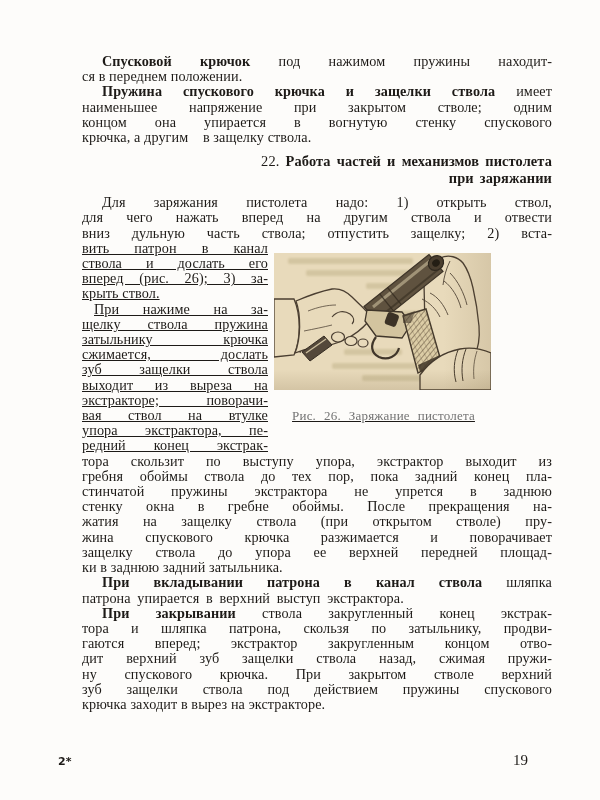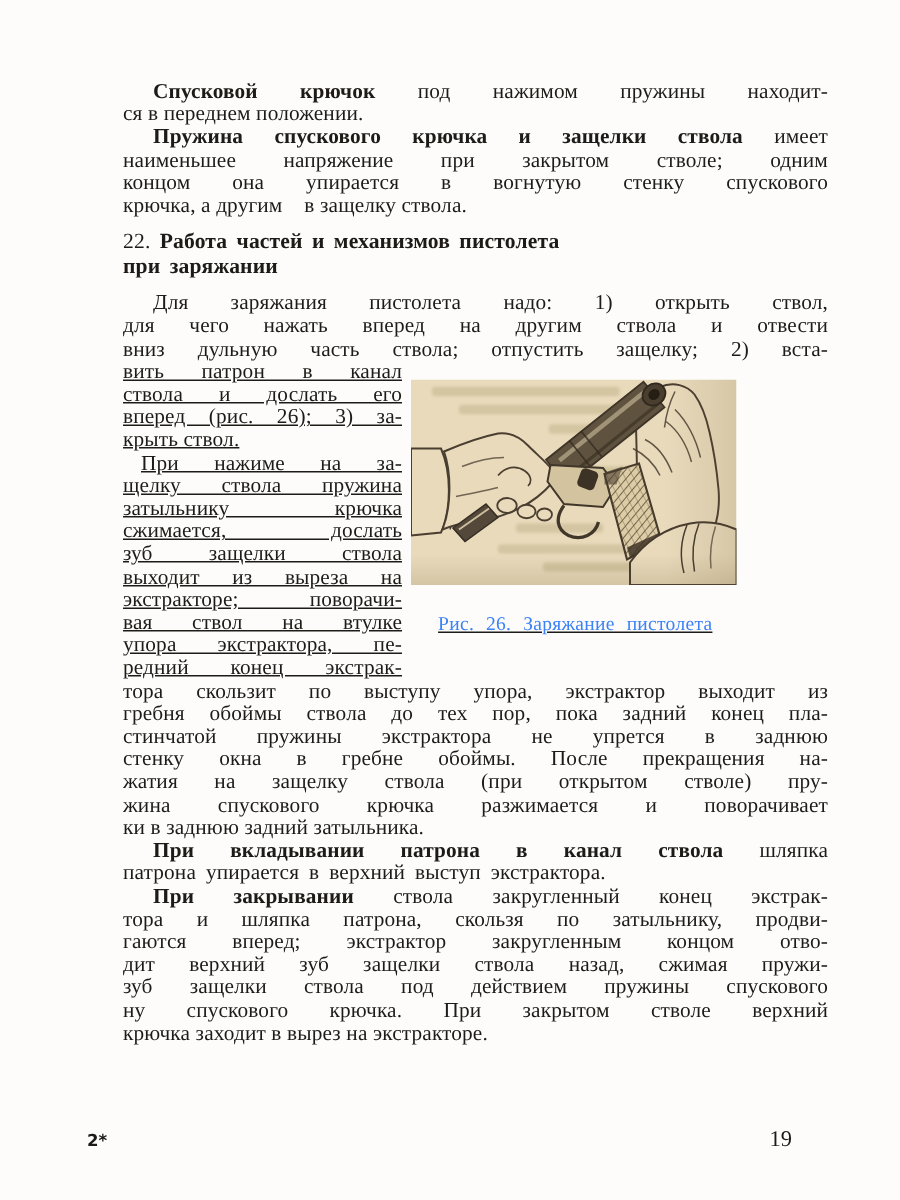--- a/index.html
+++ b/index.html
@@ -15,31 +15,31 @@
     font-size:14.2px; line-height:15.2px;
     letter-spacing:.1px;
     margin-left:40px;
   }
   .ln { white-space:normal; }
   .j  { text-align:justify; text-align-last:justify; }
   .ind  { text-indent:20px; }
   .ind2 { text-indent:12px; }
   .sp { word-spacing:3px; }
   b { font-weight:bold; }
-  .h { text-align:left; font-size:14.4px; line-height:17px; word-spacing:2.5px; }
+  .h { text-align:right; font-size:14.4px; line-height:17px; word-spacing:2.5px; }
   .h1 { margin-top:8px; }
   .h2 { margin-bottom:8px; font-weight:bold; }
   .row { display:flex;text-decoration:underline; }
   .colL { width:186px; flex:0 0 186px; }
   .figwrap { flex:1; padding-top:12px; padding-left:6px; }
   .figframe { width:217px; height:137px; }
   .figframe svg { display:block; }
   .caption {
     width:219px; margin-top:18px; text-align:center;
-    font-size:13px; word-spacing:4.5px; letter-spacing:.2px; color:#3b82f6;
+    font-size:13px; word-spacing:4.5px; letter-spacing:.2px; color:#737373;
   }
   .footer {
     position:absolute; left:58px; top:731px; width:470px;
     display:flex; justify-content:space-between; align-items:baseline;
   }
   .sig { font-family:"DejaVu Sans", sans-serif; font-weight:bold; font-size:11px; }
   .pageno { font-size:15px;margin-top:21px; }
 </style>
 </head>
 <body>
@@ -186,31 +186,32 @@
         <div class="caption">Рис. 26. Заряжание пистолета</div>
       </div>
     </div>
 
     <div class="ln j">тора скользит по выступу упора, экстрактор выходит из</div>
     <div class="ln j">гребня обоймы ствола до тех пор, пока задний конец пла-</div>
     <div class="ln j">стинчатой пружины экстрактора не упрется в заднюю</div>
     <div class="ln j">стенку окна в гребне обоймы. После прекращения на-</div>
     <div class="ln j">жатия на защелку ствола (при открытом стволе) пру-</div>
     <div class="ln j">жина спускового крючка разжимается и поворачивает</div>
+    <div class="ln j">защелку ствола до упора ее верхней передней площад-</div>
     <div class="ln">ки в заднюю задний затыльника.</div>
 
     <div class="ln j ind"><b>При вкладывании патрона в канал ствола</b><span> шляпка</span></div>
     <div class="ln sp">патрона упирается в верхний выступ экстрактора.</div>
 
     <div class="ln j ind"><b>При закрывании</b><span> ствола закругленный конец экстрак-</span></div>
     <div class="ln j">тора и шляпка патрона, скользя по затыльнику, продви-</div>
     <div class="ln j">гаются вперед; экстрактор закругленным концом отво-</div>
     <div class="ln j">дит верхний зуб защелки ствола назад, сжимая пружи-</div>
+    <div class="ln j">ну спускового крючка. При закрытом стволе верхний</div>
     <div class="ln j">зуб защелки ствола под действием пружины спускового</div>
-    <div class="ln j">ну спускового крючка. При закрытом стволе верхний</div>
     <div class="ln">крючка заходит в вырез на экстракторе.</div>
 
   </div>
 
   <div class="footer">
     <span class="sig">2*</span>
     <span class="pageno">19</span>
   </div>
 </div>
 

